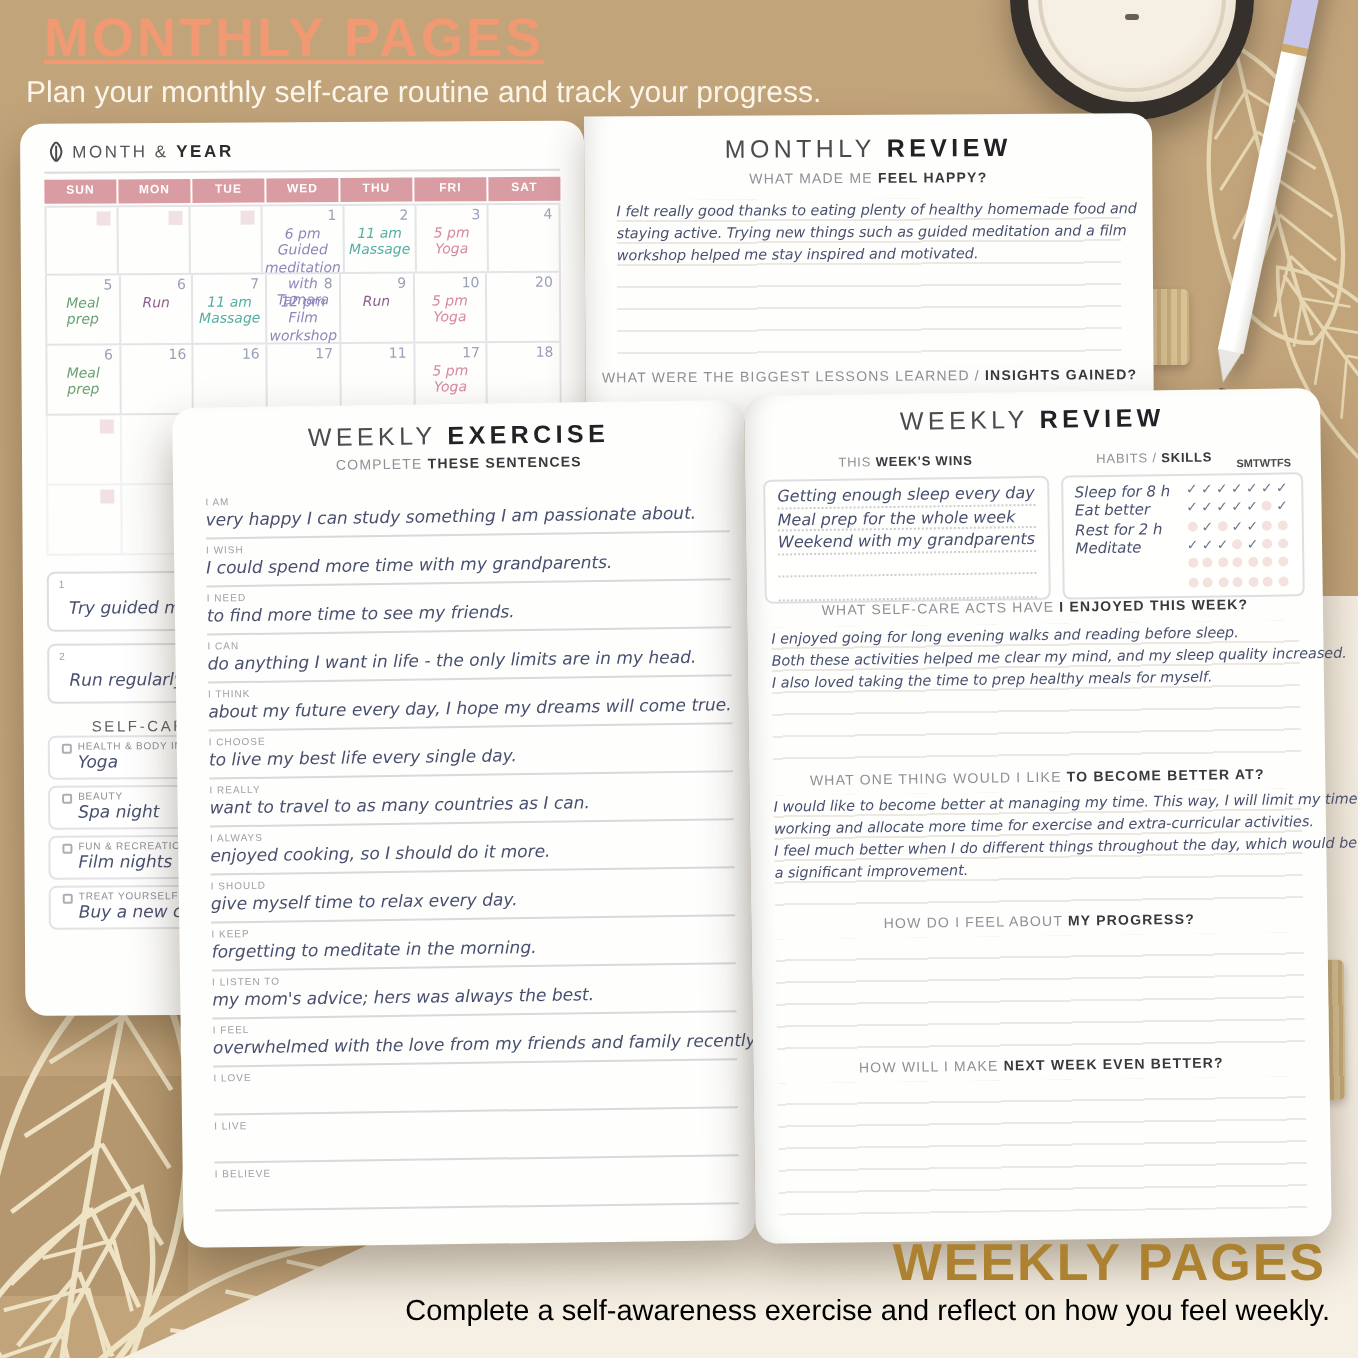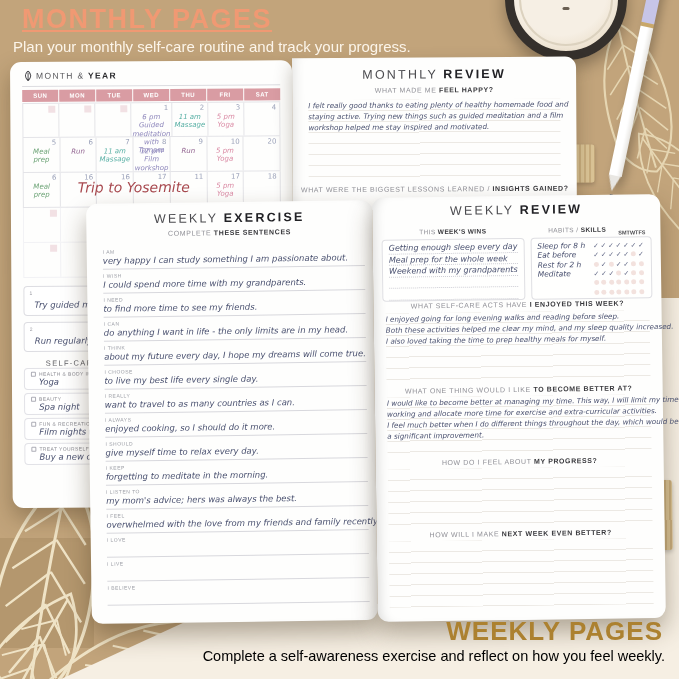--- a/index.html
+++ b/index.html
@@ -285,21 +285,20 @@
             <div class="cal-cell">
               <div class="cal-date">11</div>
             </div>
             <div class="cal-cell">
               <div class="cal-date">17</div>
               <div class="cal-entry hand" style="color: rgb(217, 135, 162);">5 pm Yoga</div>
             </div>
             <div class="cal-cell">
               <div class="cal-date">18</div>
             </div>
-            <div class="cal-banner hand" style="color: rgb(168, 73, 79);">Trip to Yosemite</div>
           </div>
           <div class="cal-row faint">
             <div class="cal-cell">
               <div class="cal-square"></div>
             </div>
             <div class="cal-cell"></div>
             <div class="cal-cell"></div>
             <div class="cal-cell"></div>
             <div class="cal-cell"></div>
             <div class="cal-cell"></div>
@@ -468,21 +467,21 @@
                 <div class="h-name hand">Sleep for 8 h</div>
                 <span class="h-cell">✓</span>
                 <span class="h-cell">✓</span>
                 <span class="h-cell">✓</span>
                 <span class="h-cell">✓</span>
                 <span class="h-cell">✓</span>
                 <span class="h-cell">✓</span>
                 <span class="h-cell">✓</span>
               </div>
               <div class="h-row">
-                <div class="h-name hand">Eat before</div>
+                <div class="h-name hand">Eat better</div>
                 <span class="h-cell">✓</span>
                 <span class="h-cell">✓</span>
                 <span class="h-cell">✓</span>
                 <span class="h-cell">✓</span>
                 <span class="h-cell">✓</span>
                 <span class="h-cell h-dot"></span>
                 <span class="h-cell">✓</span>
               </div>
               <div class="h-row">
                 <div class="h-name hand">Rest for 2 h</div>

